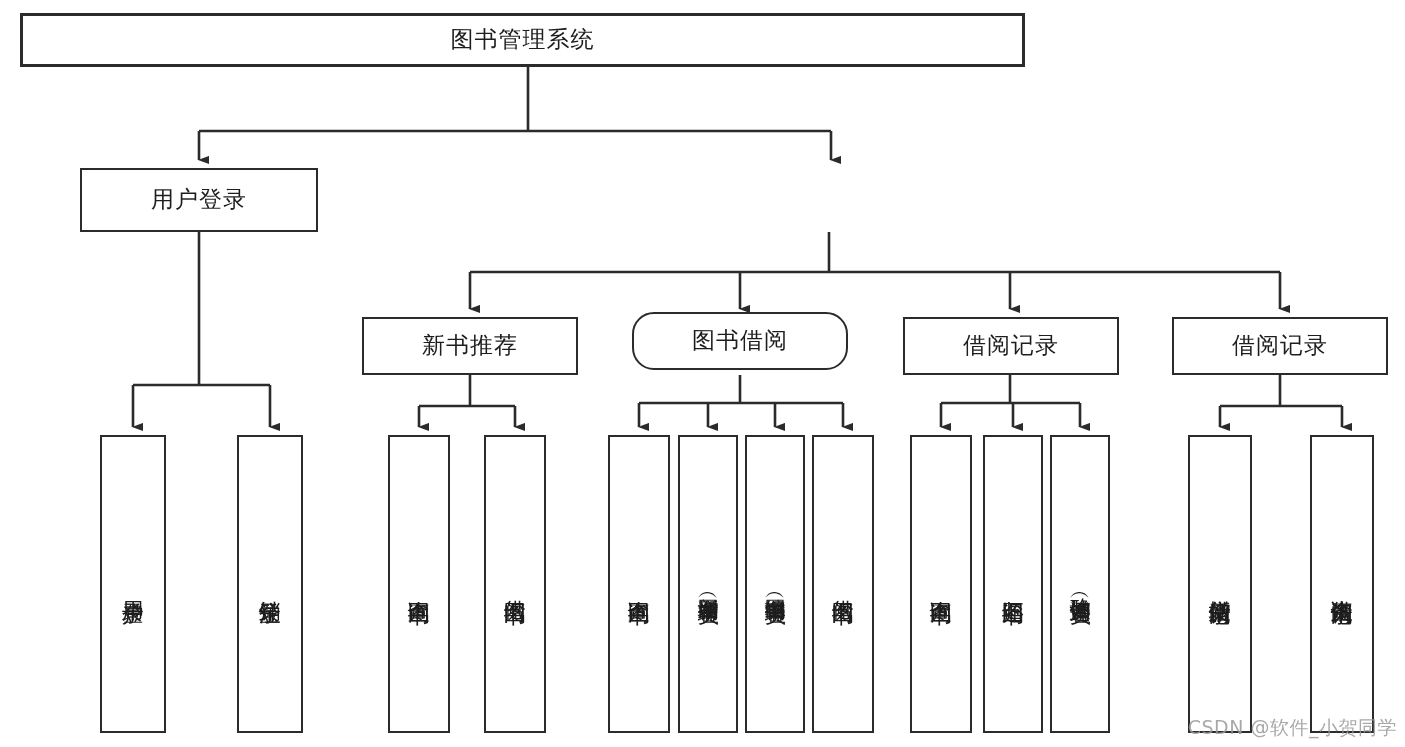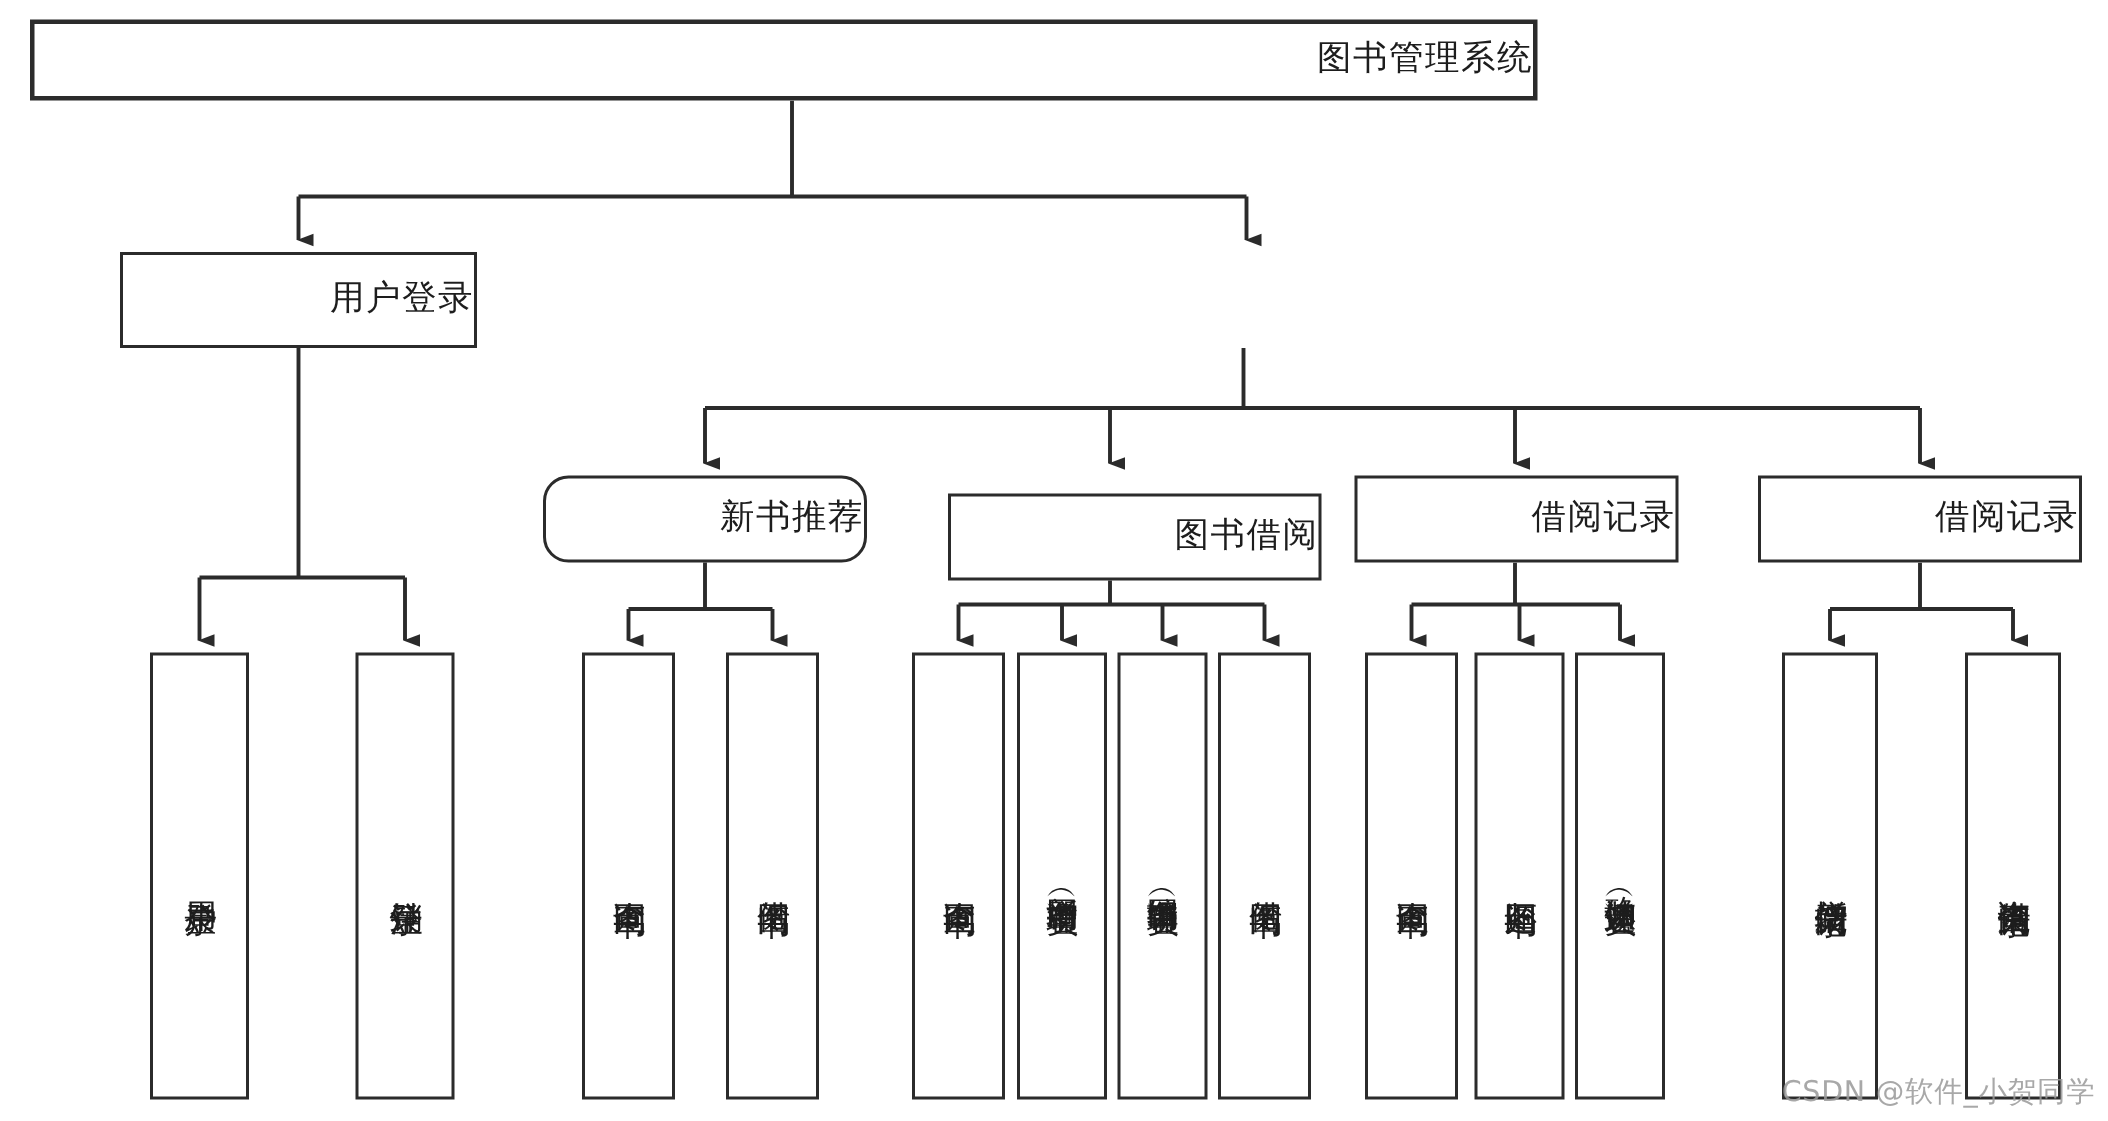--- a/index.html
+++ b/index.html
@@ -25,21 +25,21 @@
     width: 1405px;
     height: 747px;
   }
   .node-box {
     position: absolute;
     box-sizing: border-box;
     background: #ffffff;
     border: 2.5px solid #2b2b2b;
     display: flex;
     align-items: center;
-    justify-content: flex-end;
+    justify-content: center;
     overflow: hidden;
   }
   .node-box.level-root {
     border-width: 3px;
   }
   .node-label-h {
     font-size: 23px;
     line-height: 1.1;
     color: #1d1d1d;
     letter-spacing: 1px;
@@ -134,24 +134,24 @@
   </svg>
 
   <div class="node-box level-root" id="node-root" style="left: 20px; top: 13px; width: 1005px; height: 54px;">
     <span class="node-label-h">图书管理系统</span>
   </div>
 
   <div class="node-box" id="node-l2-0" style="left: 80px; top: 168px; width: 238px; height: 64px;">
     <span class="node-label-h">用户登录</span>
   </div>
 
-  <div class="node-box" id="node-l3-0" style="left: 362px; top: 317px; width: 216px; height: 58px; border-radius: 17px;">
+  <div class="node-box" id="node-l3-0" style="left: 362px; top: 317px; width: 216px; height: 58px;">
     <span class="node-label-h">新书推荐</span>
   </div>
-  <div class="node-box" id="node-l3-1" style="left: 632px; top: 329px; width: 249px; height: 58px;">
+  <div class="node-box" id="node-l3-1" style="left: 632px; top: 312px; width: 216px; height: 58px; border-radius: 22px;">
     <span class="node-label-h">图书借阅</span>
   </div>
   <div class="node-box" id="node-l3-2" style="left: 903px; top: 317px; width: 216px; height: 58px;">
     <span class="node-label-h">借阅记录</span>
   </div>
   <div class="node-box" id="node-l3-3" style="left: 1172px; top: 317px; width: 216px; height: 58px;">
     <span class="node-label-h">借阅记录</span>
   </div>
 
   <div class="node-box leaf-box" id="node-leaf-0" style="left: 100px; top: 435px; width: 66px; height: 298px;">

